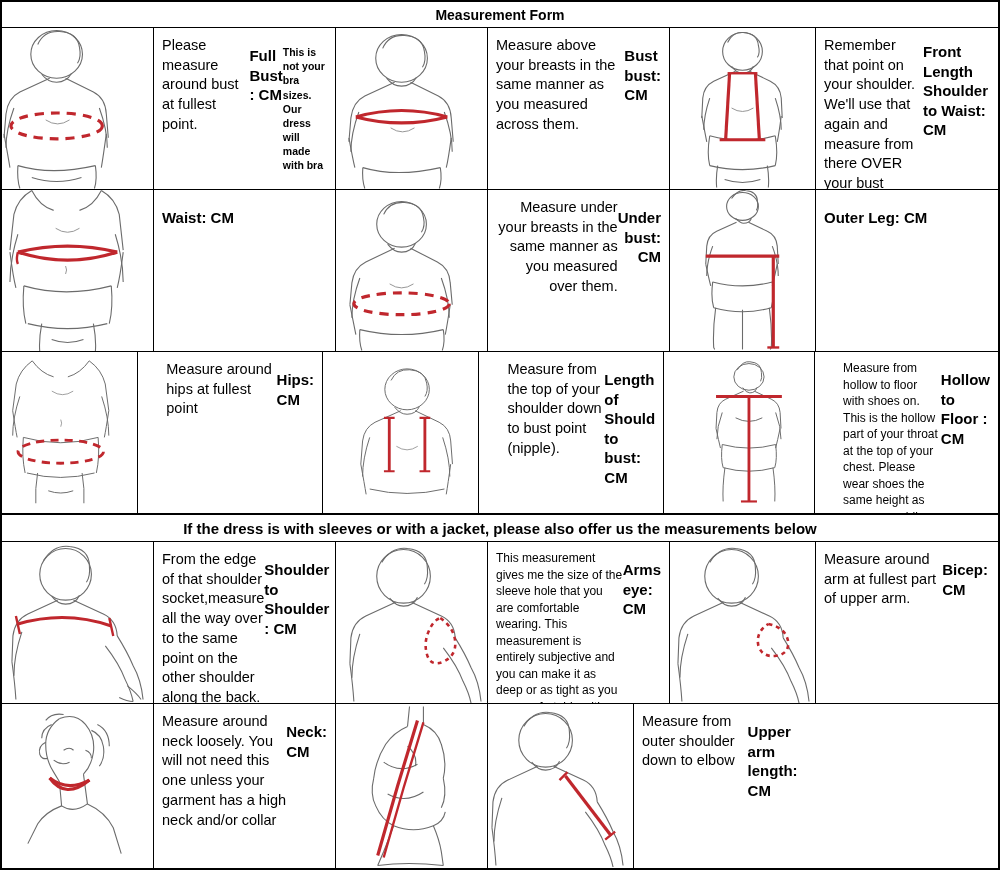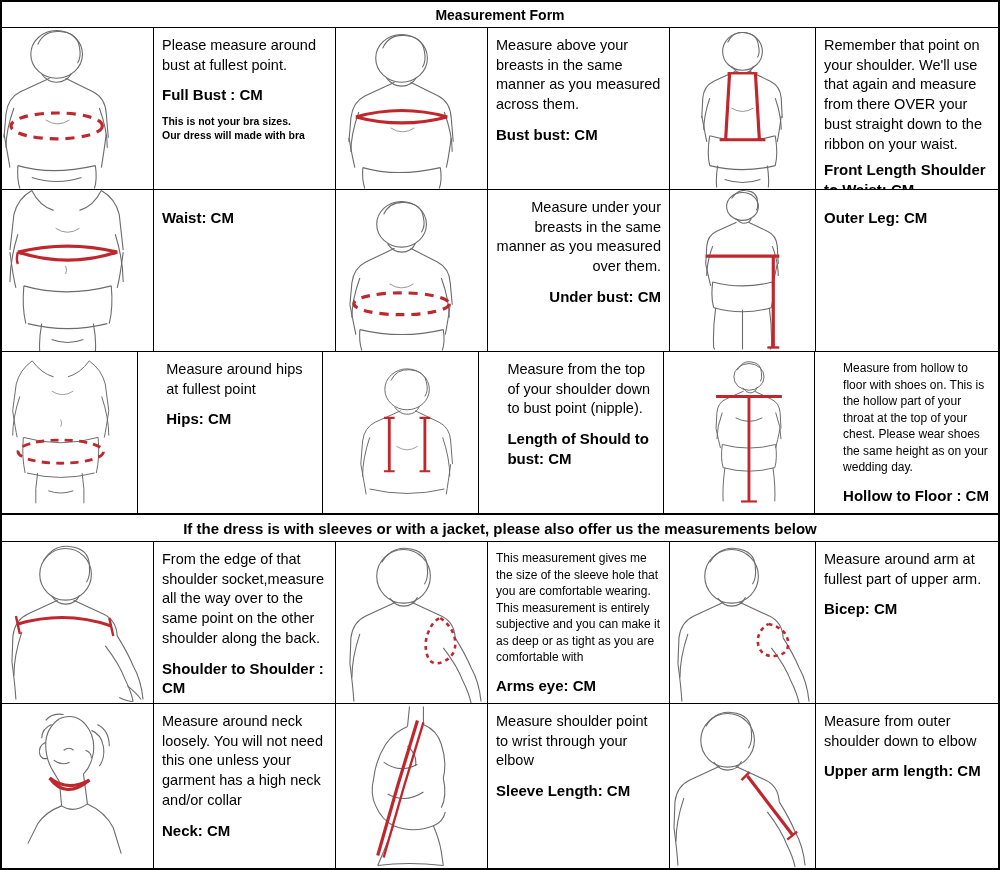--- a/index.html
+++ b/index.html
@@ -53,21 +53,21 @@
     overflow: hidden;
     display: flex;
     align-items: center;
     justify-content: center;
     background: #fff;
   }
   .cell-txt {
     border-right: 1px solid #000;
     padding: 8px 8px 6px 8px;
     display: flex;
-    flex-direction: column;
+    flex-direction: row;
     justify-content: flex-start;
     overflow: hidden;
   }
   .cell-txt.last { border-right: none; }
   .desc {
     font-size: 14.5px;
     line-height: 1.36;
   }
   .desc.small {
     font-size: 12px;
@@ -444,24 +444,20 @@
           <path d="M58 120 q-6 16 -10 26 l-6 14"></path>
           <path d="M98 120 q6 14 8 26 l2 14"></path>
           <path d="M42 160 q30 -4 66 0"></path>
           <path d="M48 56 q16 12 34 2 M52 88 q18 10 36 -2"></path>
           <path d="M72 40 q10 8 8 20"></path>
         </g>
         <path class="tape" d="M82 14 L62 80 L42 150"></path>
         <path class="tape-thin" d="M88 16 L68 82 L48 152"></path>
       </svg>
     </div>
-    <div class="cell-txt" style="width:182px;">
-      <div class="desc">Measure shoulder point to wrist through your elbow</div>
-      <div class="label">Sleeve Length:   CM</div>
-    </div>
     <div class="cell-img" style="width:146px;">
       <svg width="146" height="161" viewBox="0 0 146 161">
         <g class="fig">
           <ellipse cx="58" cy="34" rx="27" ry="27"></ellipse>
           <path d="M36 20 q10 -16 26 -14 q20 2 20 20 q1 10 -3 16"></path>
           <path d="M44 56 q6 8 14 8 q10 0 14 -9"></path>
           <path d="M50 60 l-30 14 q-13 6 -15 22 l-1 26"></path>
           <path d="M66 60 l30 14 q13 6 14 22"></path>
           <path d="M4 122 q3 22 4 38"></path>
           <path d="M14 92 q-8 24 -8 44"></path>

